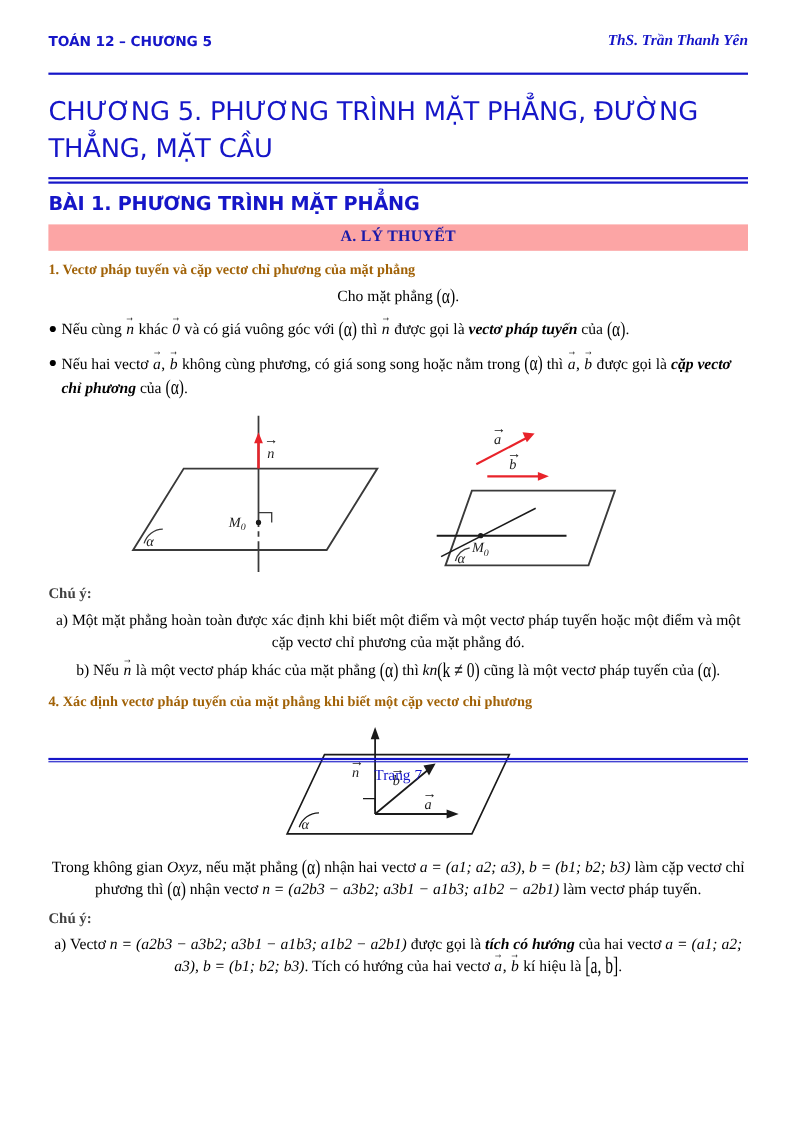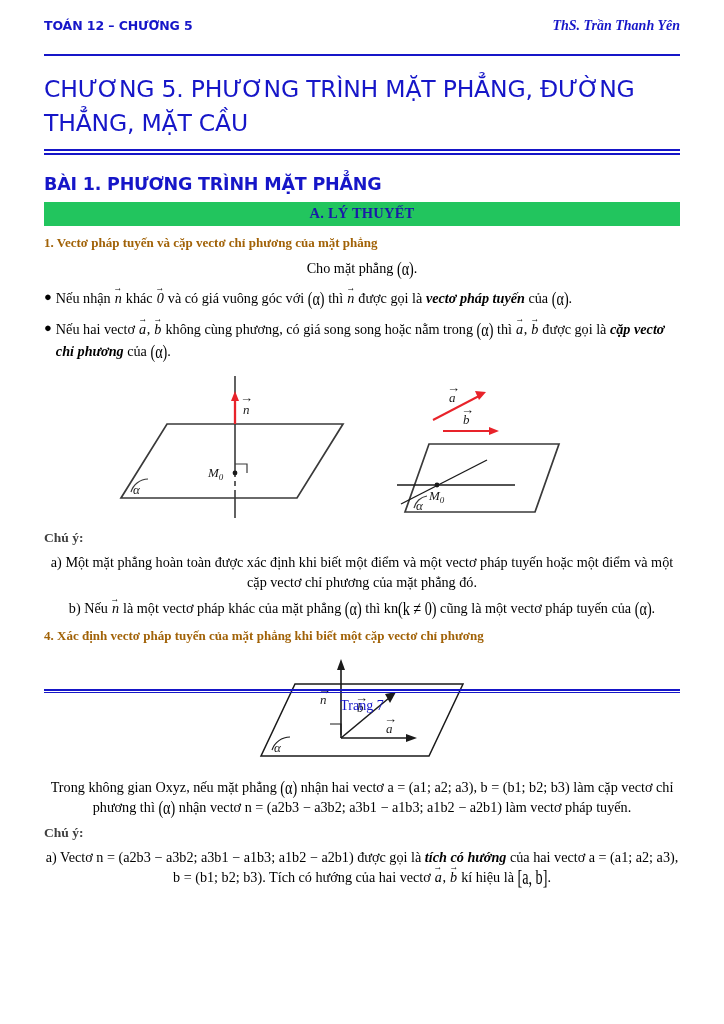--- a/index.html
+++ b/index.html
@@ -15,21 +15,21 @@
     font-family: "Liberation Serif", "DejaVu Serif", serif;
     color: #000000;
     overflow: hidden;
   }
   .page {
     position: absolute;
     left: 0; top: 0;
     width: 724px;
     height: 736px;
     box-sizing: border-box;
-    padding: 4px 44px;
+    padding: 16px 44px;
   }
 
   
   .runhead {
     position: relative;
     height: 38px;
     display: flex;
     align-items: flex-start;
     justify-content: space-between;
     padding-top: 14px;
@@ -69,32 +69,32 @@
 
   .double-rule {
     margin-top: 9px;
     height: 6px;
     border-top: 2px solid #1616c8;
     border-bottom: 2px solid #1616c8;
     box-sizing: border-box;
   }
 
   .lesson-title {
-    margin-top: 19px;
+    margin-top: 9px;
     font-family: "DejaVu Sans", "Liberation Sans", sans-serif;
     font-weight: bold;
     font-size: 17.5px;
     color: #1616c8;
     letter-spacing: -0.2px;
   }
 
   
   .banner {
     margin-top: 8px;
-    background: #22c55e;
+    background: #fca5a5;
     text-align: center;
     font-weight: bold;
     font-size: 14.5px;
     color: #1a1aa8;
     padding: 3px 0 4px 0;
     letter-spacing: 0.2px;
   }
 
   
   .h-sub {
@@ -126,21 +126,21 @@
     flex: 0 0 auto;
     padding-right: 4px;
     font-size: 13px;
     line-height: 1.6;
   }
   .bullet-body { flex: 1 1 auto; }
 
   b.it { font-style: italic; font-weight: bold; }
 
   
-  .mvar { font-family: "Liberation Serif","DejaVu Serif",serif; }
+  .mvar { font-style: italic; font-family: "Liberation Serif","DejaVu Serif",serif; }
   .vec {
     position: relative;
     font-style: italic;
     padding: 0 0.5px;
     white-space: nowrap;
   }
   .vec::after {
     content: "\2192";
     position: absolute;
     left: 50%;
@@ -223,21 +223,21 @@
 
   <div class="h-sub">1. Vectơ pháp tuyến và cặp vectơ chỉ phương của mặt phẳng</div>
 
   <p class="txt">
     <span>Cho mặt phẳng </span><span class="bigparen">(α)</span><span>.</span>
   </p>
 
   <div class="bullet-row">
     <span class="bullet-dot">●</span>
     <span class="bullet-body">
-      <span>Nếu nhận </span><span class="vec">n</span><span> khác </span><span class="vec">0</span><span> và có giá vuông góc với </span><span class="bigparen">(α)</span><span> thì </span><span class="vec">n</span><span> được gọi là </span><b class="it">vectơ pháp tuyến</b><span> của </span><span class="bigparen">(α)</span><span>.</span>
+      <span>Nếu cùng </span><span class="vec">n</span><span> khác </span><span class="vec">0</span><span> và có giá vuông góc với </span><span class="bigparen">(α)</span><span> thì </span><span class="vec">n</span><span> được gọi là </span><b class="it">vectơ pháp tuyến</b><span> của </span><span class="bigparen">(α)</span><span>.</span>
     </span>
   </div>
 
   <div class="bullet-row">
     <span class="bullet-dot">●</span>
     <span class="bullet-body">
       <span>Nếu hai vectơ </span><span class="vec">a</span><span>, </span><span class="vec">b</span><span> không cùng phương, có giá song song hoặc nằm trong </span><span class="bigparen">(α)</span><span> thì </span><span class="vec">a</span><span>, </span><span class="vec">b</span><span> được gọi là </span><b class="it">cặp vectơ chỉ phương</b><span> của </span><span class="bigparen">(α)</span><span>.</span>
     </span>
   </div>
 

